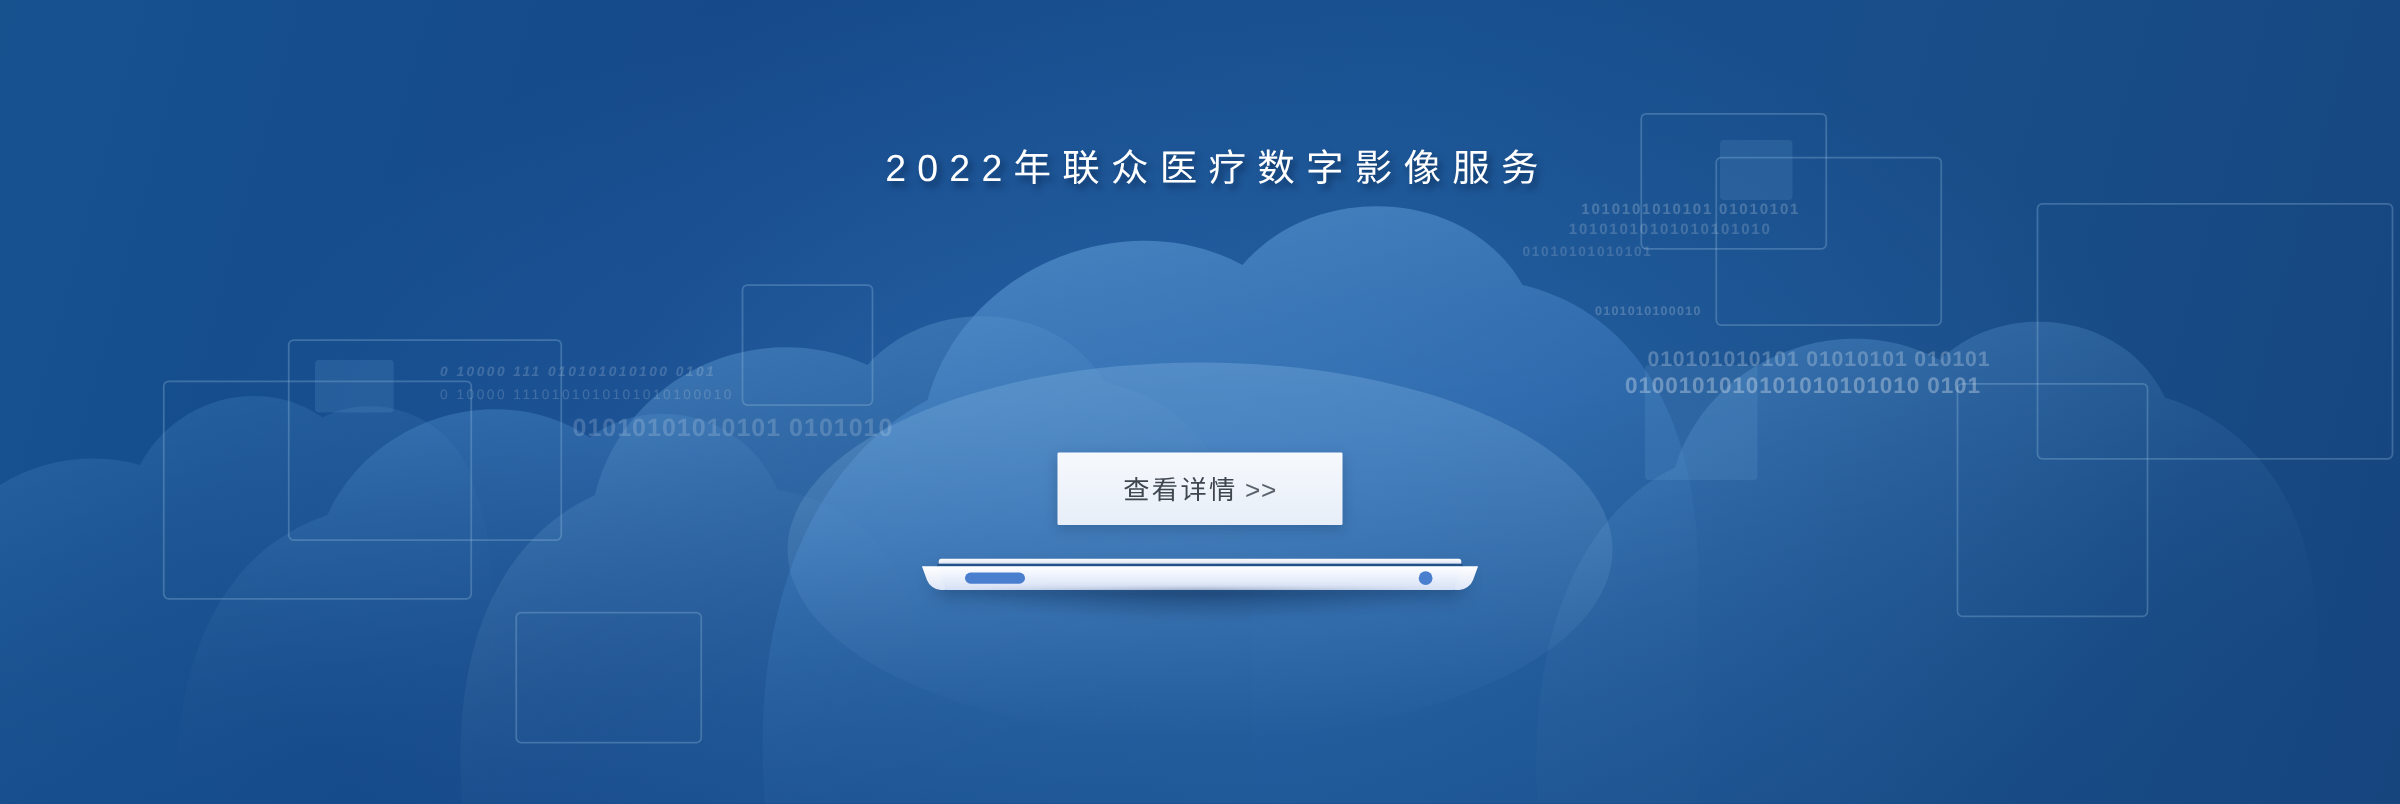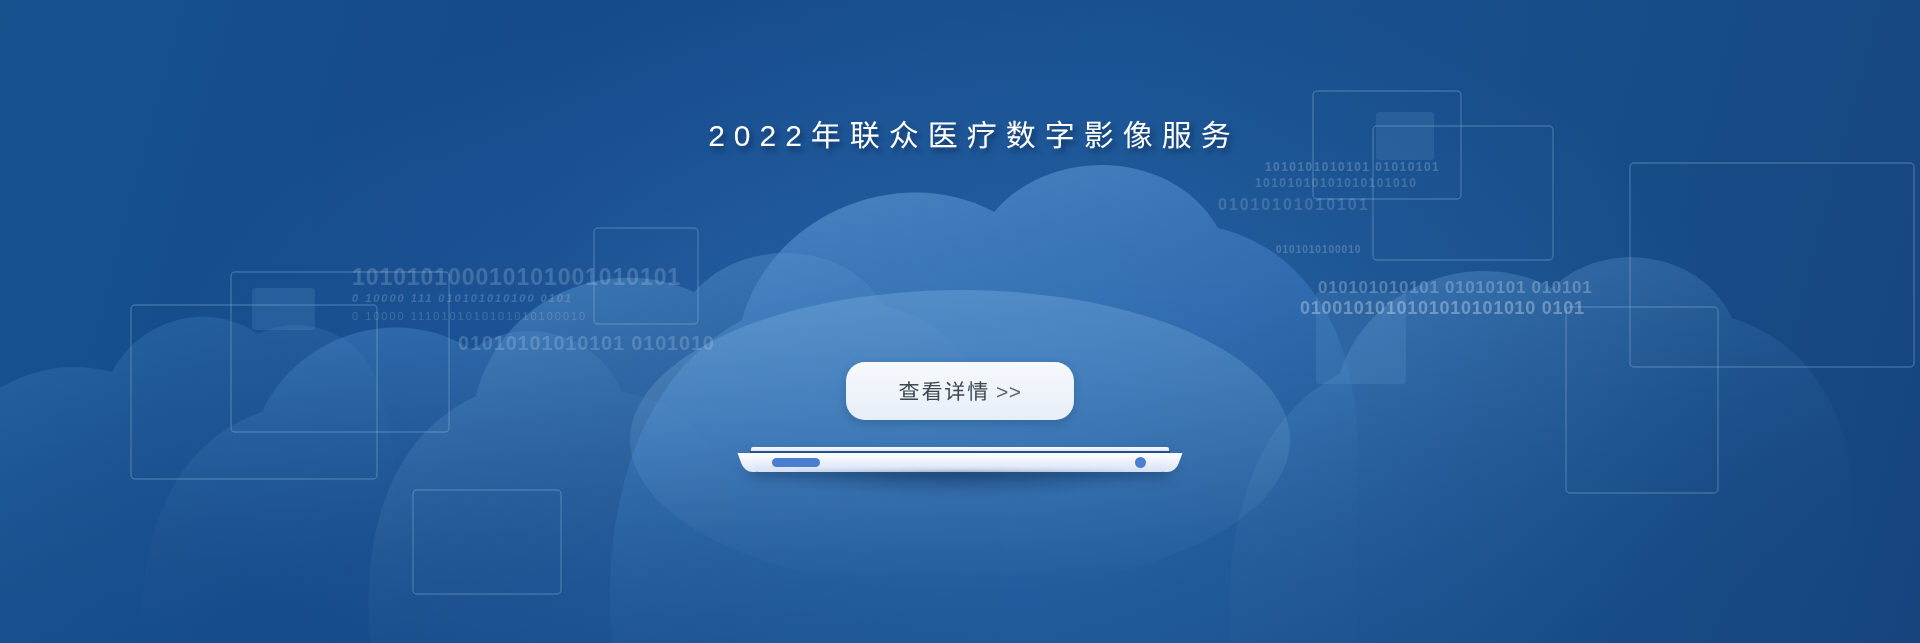--- a/index.html
+++ b/index.html
@@ -43,21 +43,21 @@
   }
 
   .bin-l1 { left: 352px;  top: 264px; font-size: 23px; opacity: 0.17; font-weight: 700; }
   .bin-l2 { left: 352px;  top: 292px; font-size: 11px; opacity: 0.17; font-weight: 700; letter-spacing: .18em; font-style: italic;}
   .bin-l3 { left: 352px;  top: 310px; font-size: 11px; opacity: 0.16; font-weight: 400; letter-spacing: .18em;}
   .bin-l4 { left: 458px;  top: 332px; font-size: 20px; opacity: 0.17; font-weight: 700; }
   .bin-l5 { left: 392px;  top: 352px; font-size: 25px; opacity: 0.22; font-weight: 700; }
 
   .bin-r1 { left: 1238px; top: 160px; font-size: 12px; opacity: 0.20; font-weight: 700; letter-spacing:.12em;margin-left:27px;}
   .bin-r2 { left: 1255px; top: 176px; font-size: 12px; opacity: 0.17; font-weight: 700; letter-spacing:.12em;}
-  .bin-r3 { left: 1218px; top: 196px; font-size: 16px; opacity: 0.15; font-weight: 700; letter-spacing:.12em;}
+  .bin-r3 { left: 1218px; top: 196px; font-size: 11px; opacity: 0.15; font-weight: 700; letter-spacing:.12em;}
   .bin-r4 { left: 1276px; top: 244px; font-size: 10px; opacity: 0.20; font-weight: 700; letter-spacing:.10em;}
   .bin-r5 { left: 1318px; top: 278px; font-size: 17px; opacity: 0.24; font-weight: 700; text-align: right; }
   .bin-r6 { left: 1300px; top: 298px; font-size: 18px; opacity: 0.30; font-weight: 700; }
 
   
   #title-block {
     position: absolute;
     left: 0;
     right: 0;
     top: 96px;
@@ -84,21 +84,21 @@
     left: 0; right: 0;
     top: 362px;
     text-align: center;
     z-index: 30;
   }
   #cta-button {
     display: inline-block;
     min-width: 228px;
     padding: 13px 28px 15px;
     border: none;
-    border-radius: 19px;
+    border-radius: 1px;
     background: linear-gradient(180deg, #f6f9fd 0%, #eef3fa 55%, #e7eef8 100%);
     box-shadow: 0 3px 10px rgba(8,32,66,0.22);
     color: #3f4650;
     font-size: 21px;
     letter-spacing: 0.09em;
     font-family: "Liberation Sans", "DejaVu Sans", sans-serif;
     cursor: pointer;
     white-space: nowrap;
   }
   #cta-button .chev {
@@ -249,21 +249,20 @@
 
       <g fill="#78aee0" fill-opacity="0.16">
         <rect x="252" y="288" width="63" height="42" rx="3"></rect>
         <rect x="1376" y="112" width="58" height="48" rx="3"></rect>
         <rect x="1316" y="292" width="90" height="92" rx="3"></rect>
       </g>
     </svg>
   </div>
 
   <div class="layer">
-    <div class="binary bin-l1">101010100010101001010101</div>
     <div class="binary bin-l2">0 10000 111      010101010100     0101</div>
     <div class="binary bin-l3">0 10000 1110101010101010100010</div>
     <div class="binary bin-l4">01010101010101 0101010</div>
 
     <div class="binary bin-r1">1010101010101 01010101</div>
     <div class="binary bin-r2">10101010101010101010</div>
     <div class="binary bin-r3">01010101010101</div>
     <div class="binary bin-r4">0101010100010</div>
     <div class="binary bin-r5">010101010101 01010101  010101</div>
     <div class="binary bin-r6">0100101010101010101010       0101</div>

